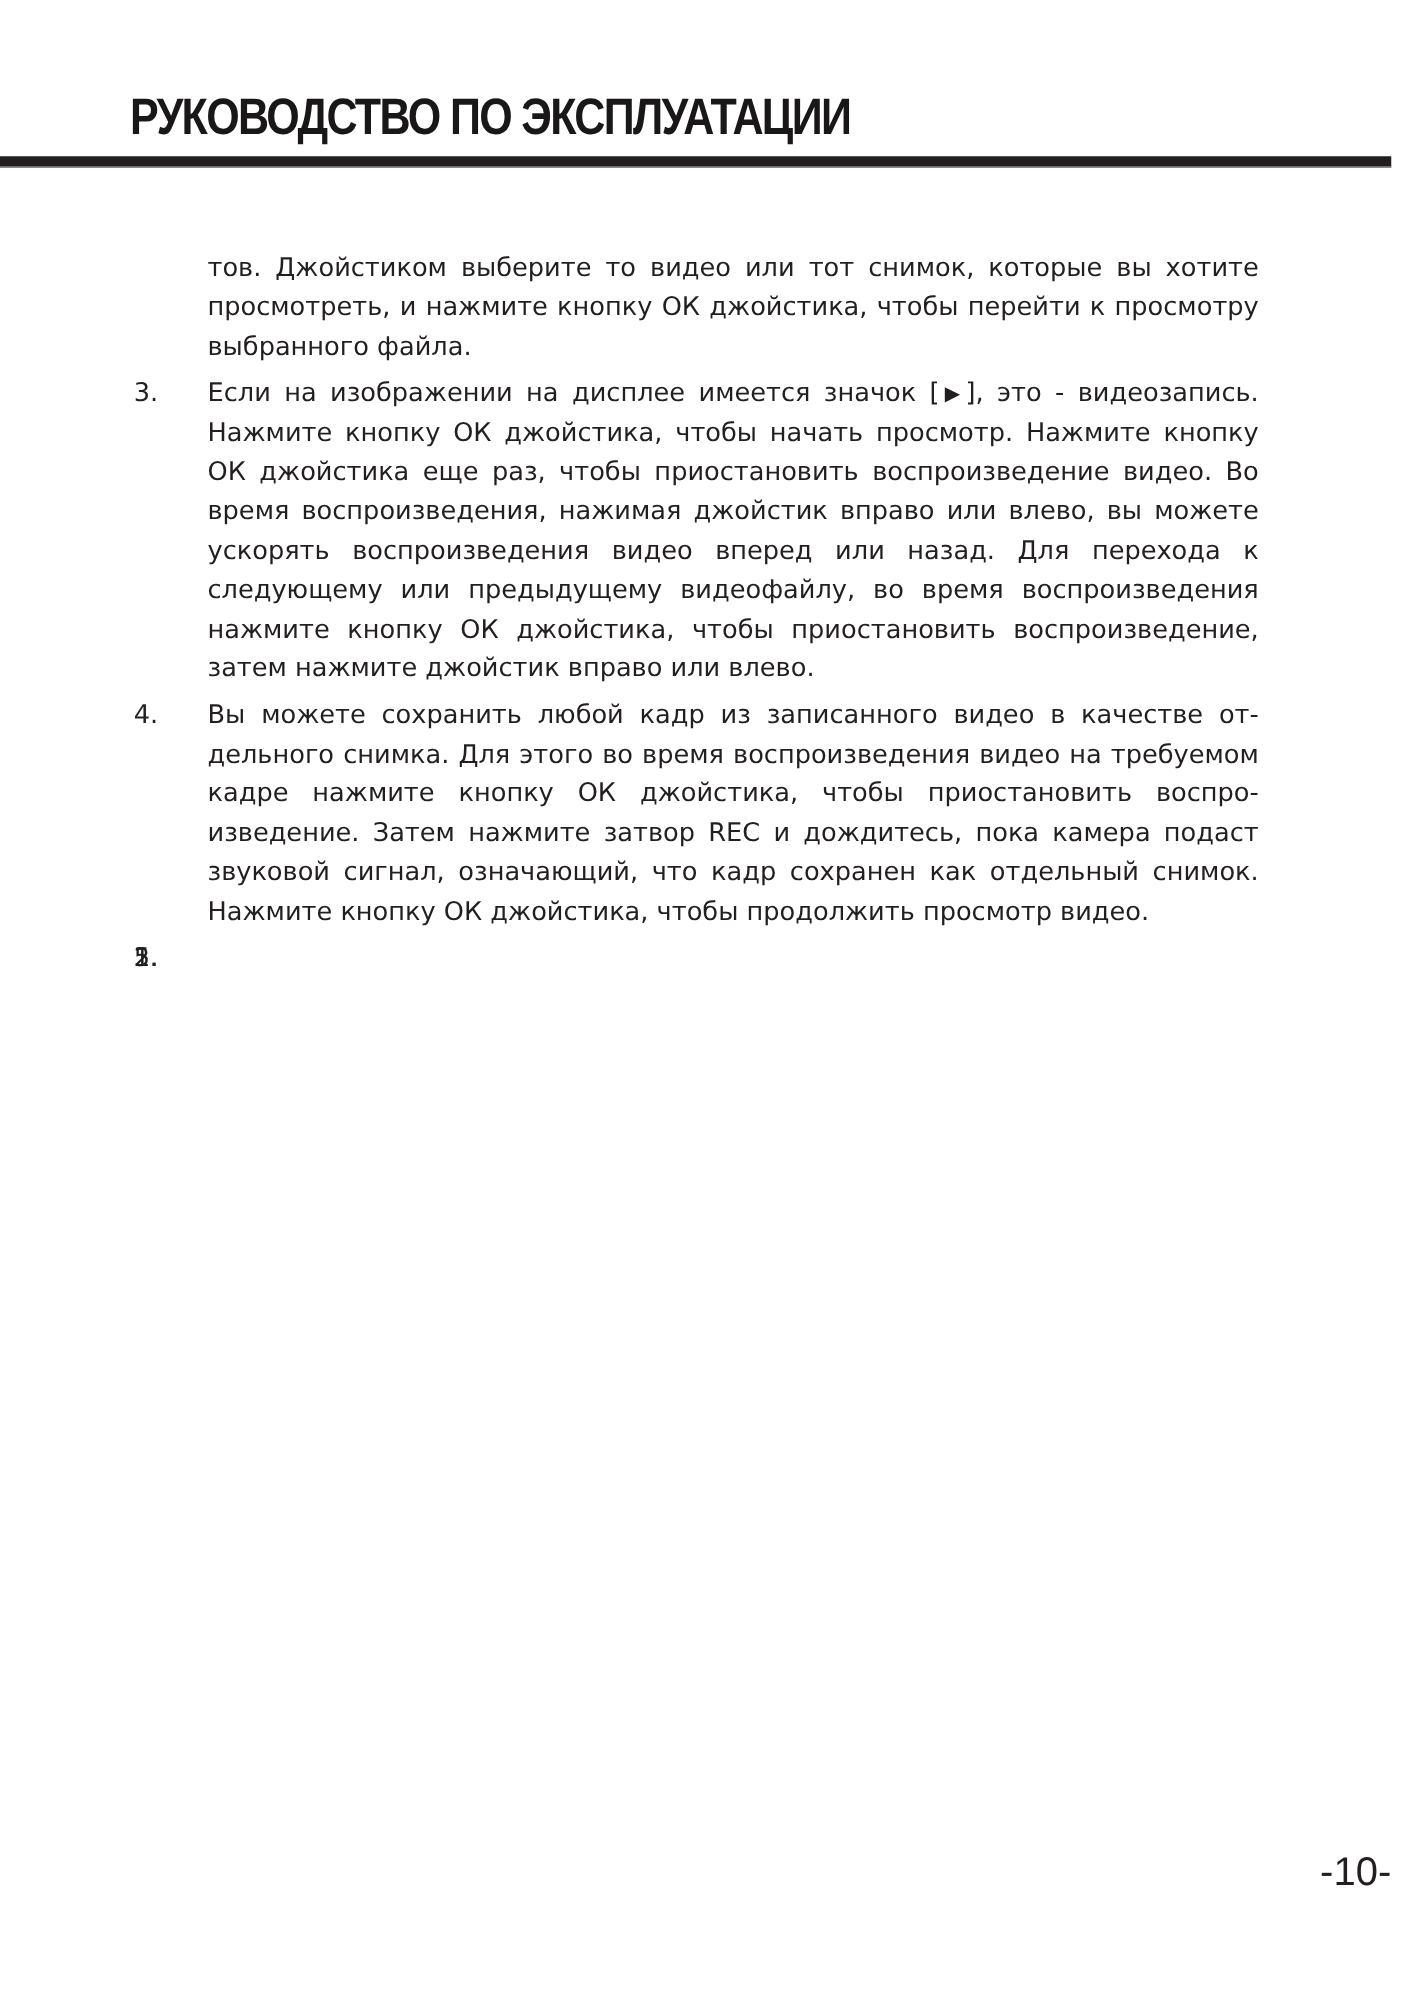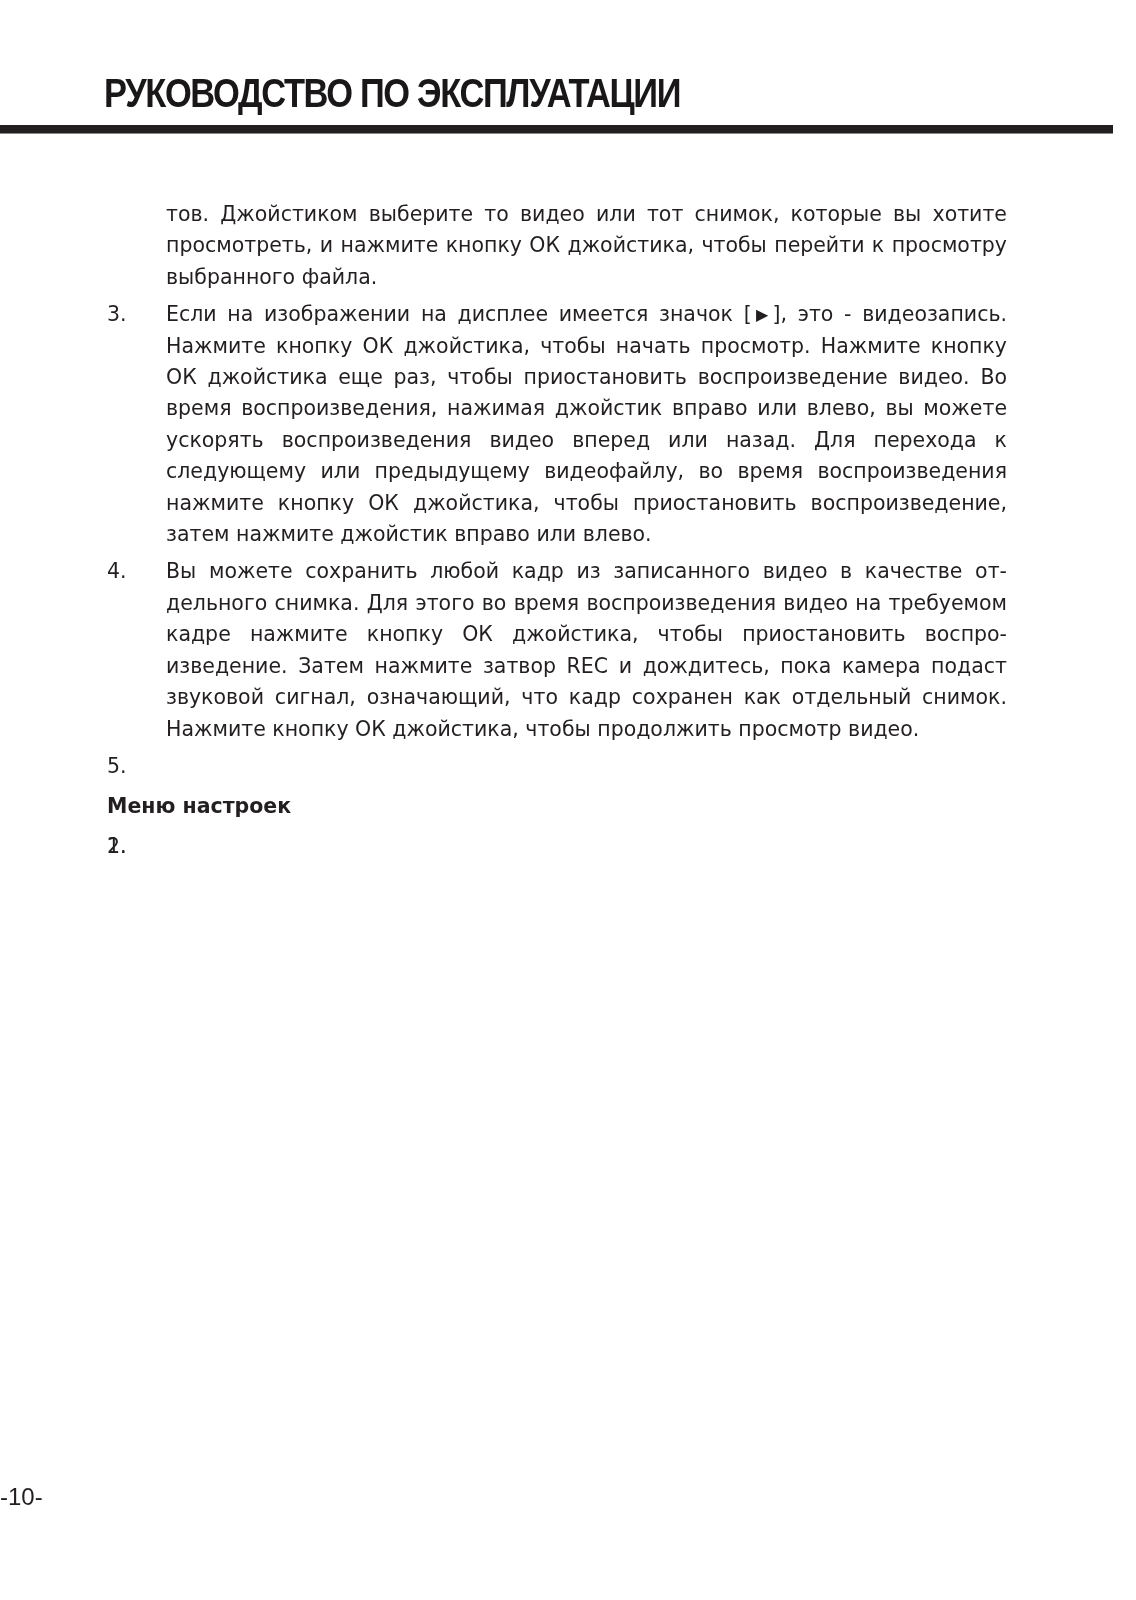--- a/index.html
+++ b/index.html
@@ -72,23 +72,23 @@
       font-family: "DejaVu Sans", "Liberation Sans", sans-serif;
       font-weight: bold;
       font-size: 20.5px;
       line-height: 31px;
     }
     .page-number {
       position: absolute;
       left: 0;
       width: 1113px;
       top: 1482px;
-      text-align: left;
+      text-align: right;
       font-family: "Liberation Sans", sans-serif;
-      font-size: 24px;
+      font-size: 32px;
       line-height: 30px;
     }
     .text .play-glyph {
       font-size: 16px;
       vertical-align: 1px;
     }
   </style>
 </head>
 <body>
 
@@ -108,21 +108,20 @@
 
   <div class="para">
     <span class="num">4.</span>
     <div class="text">Вы можете сохранить любой кадр из записанного видео в качестве от­дельного снимка. Для этого во время воспроизведения видео на требуе­мом кадре нажмите кнопку ОК джойстика, чтобы приостановить воспро­изведение. Затем нажмите затвор REC и дождитесь, пока камера подаст звуковой сигнал, означающий, что кадр сохранен как отдельный снимок. Нажмите кнопку ОК джойстика, чтобы продолжить просмотр видео.</div>
   </div>
 
   <div class="para">
     <span class="num">5.</span>
   </div>
 
-  <h2 class="section-heading">Меню настроек</h2>
 
   <div class="para">
     <span class="num">1.</span>
   </div>
 
   <div class="para">
     <span class="num">2.</span>
   </div>
 
 </div>

